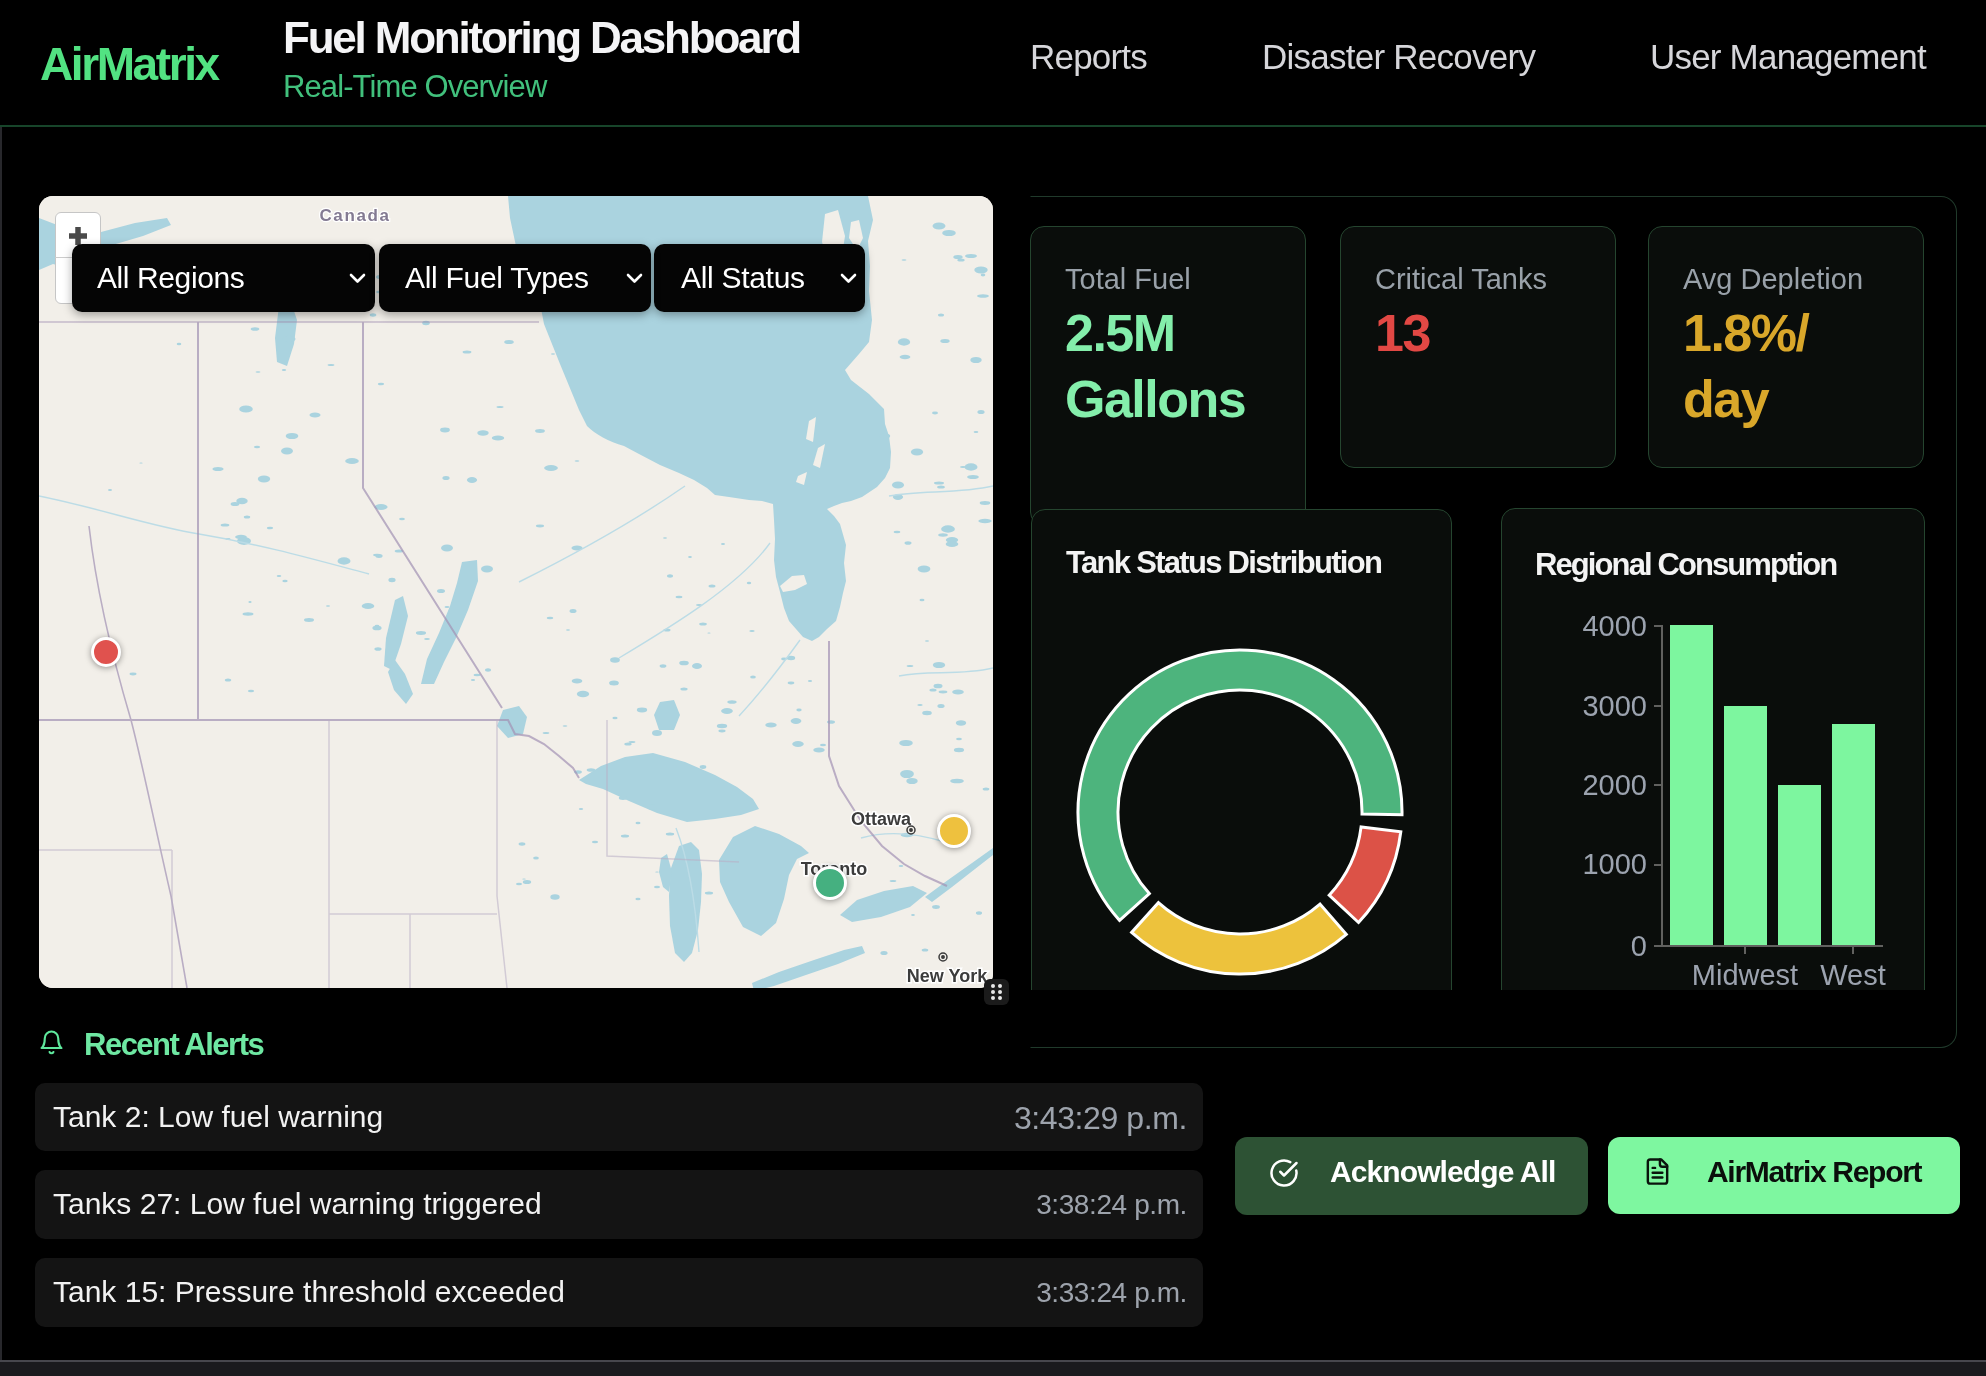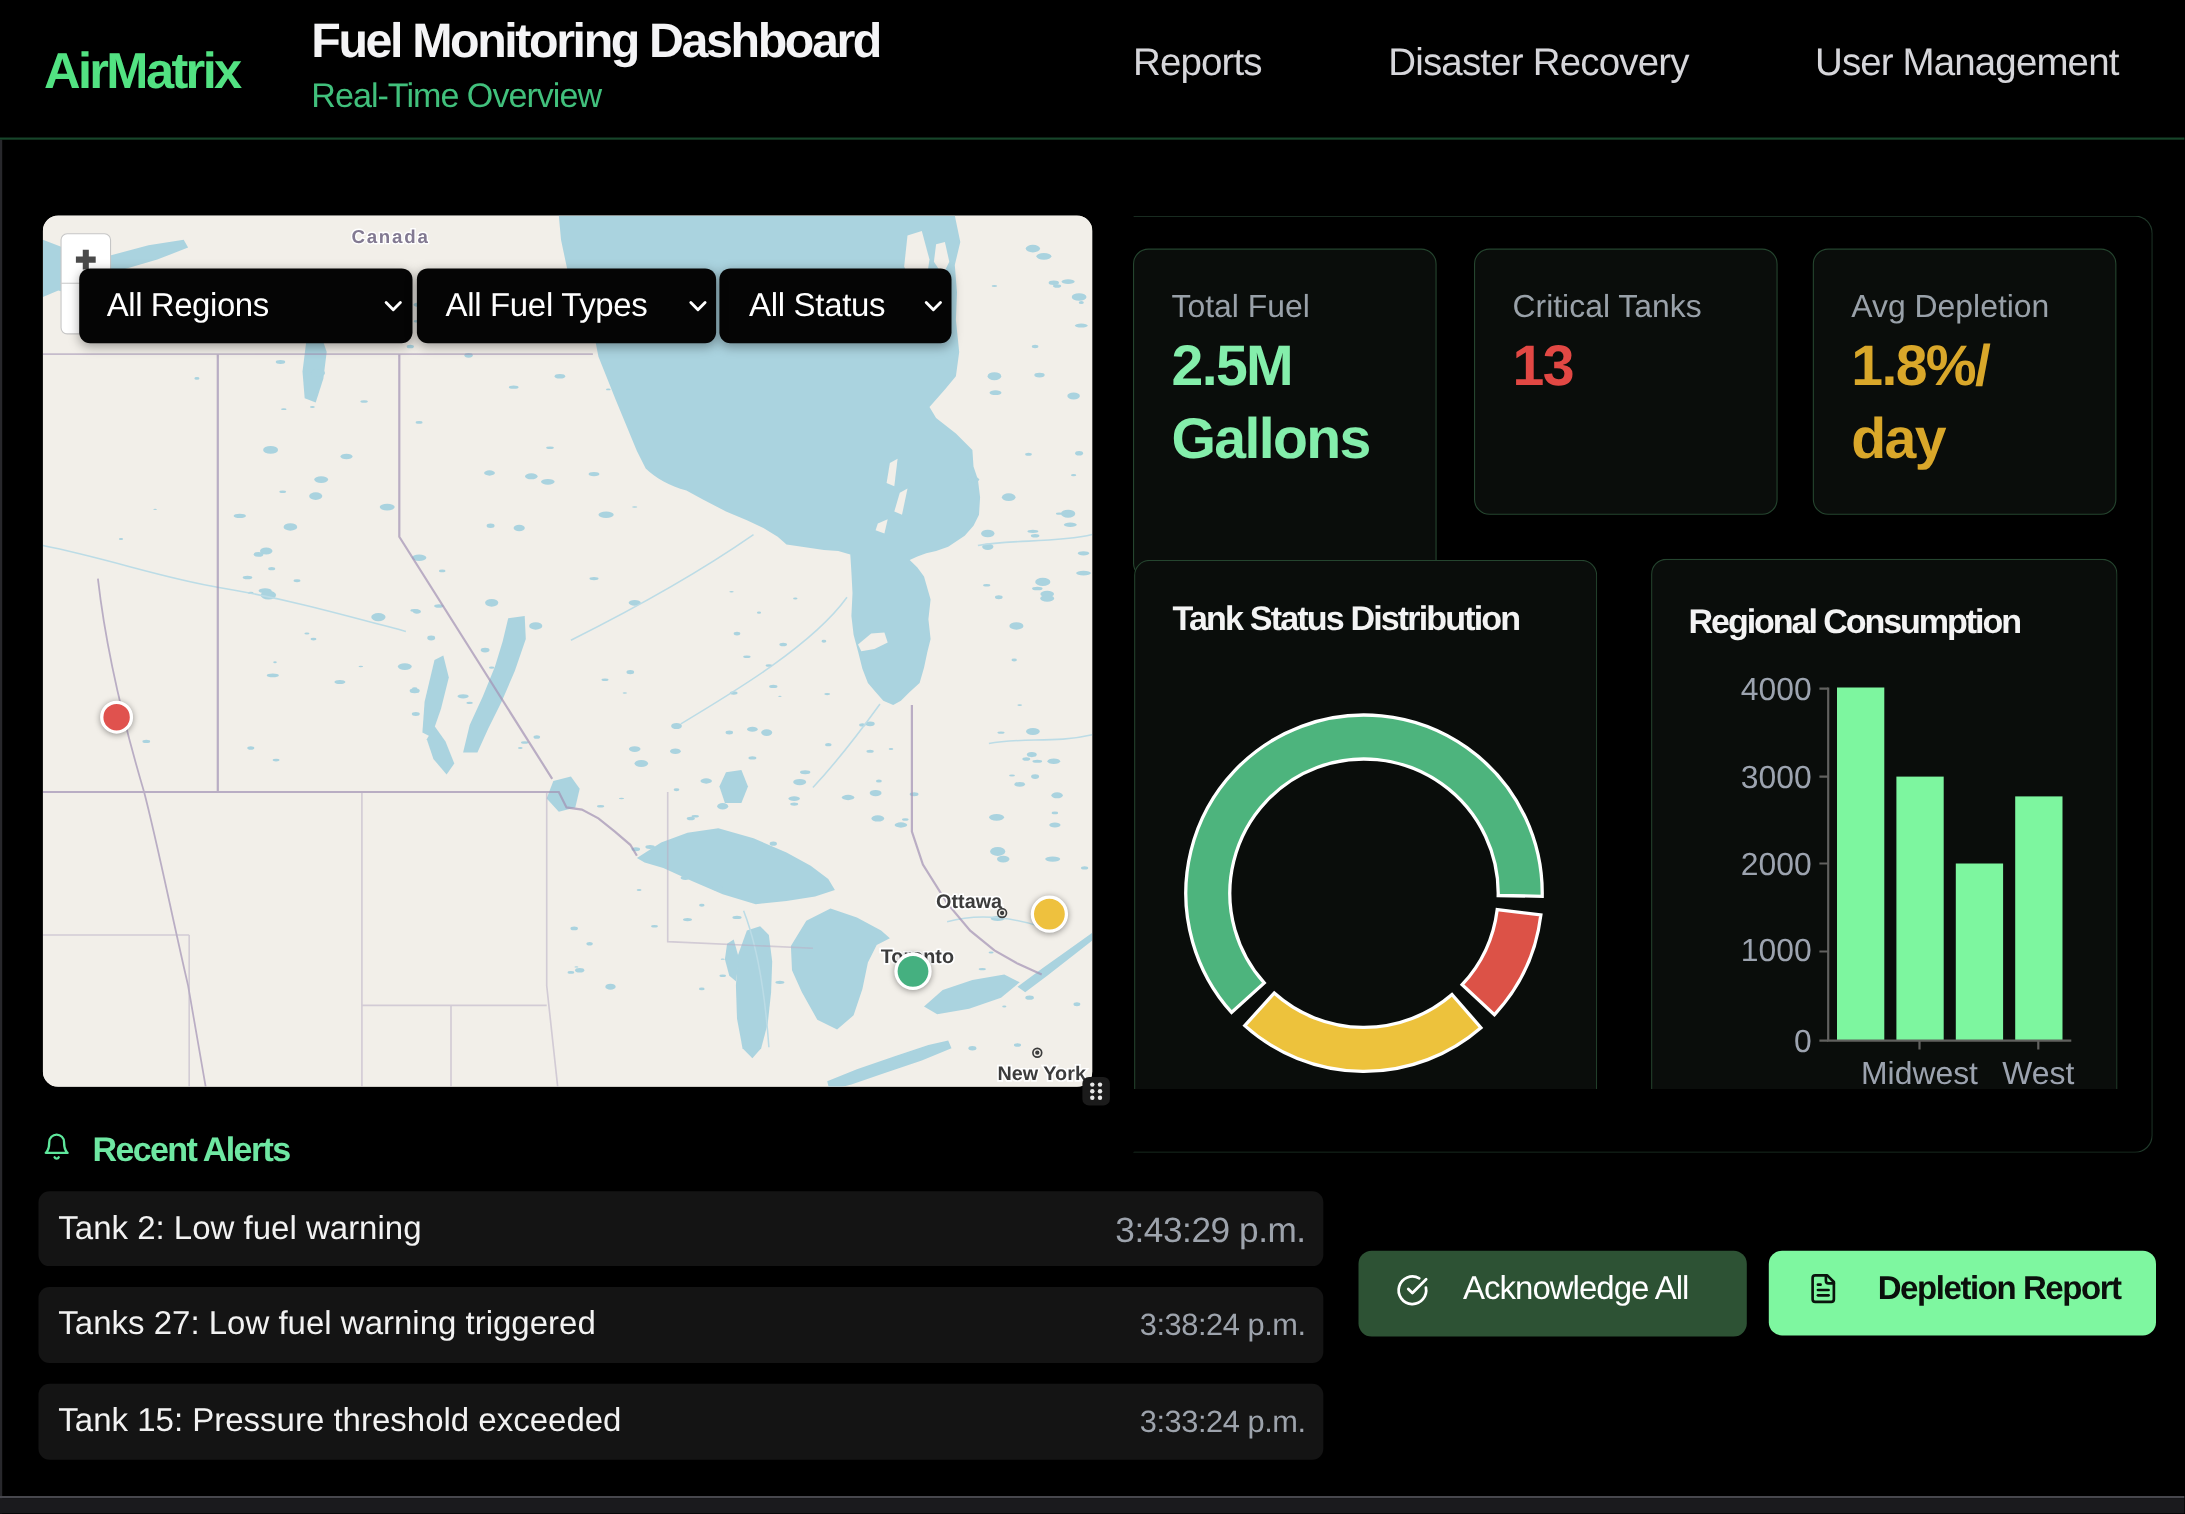--- a/index.html
+++ b/index.html
@@ -408,26 +408,26 @@
 <div class="abs" style="left:35px;top:1258px;width:1168px;height:69px;background:#141414;border-radius:10px">
   <div class="abs" style="left:18px;top:17px;font-size:30px;color:#f2f2f2;line-height:34px">Tank 15: Pressure threshold exceeded</div>
   <div class="abs" style="right:16px;top:19px;font-size:28px;color:#9da3ac;line-height:32px;letter-spacing:-0.4px">3:33:24 p.m.</div>
 </div>
 
 <div class="abs" style="left:1235px;top:1137px;width:353px;height:78px;background:#2d5234;border-radius:12px">
   <svg class="abs" style="left:34px;top:21px" width="30" height="30" viewBox="0 0 24 24" fill="none" stroke="#fff" stroke-width="2" stroke-linecap="round" stroke-linejoin="round">
       <path d="M21.801 10A10 10 0 1 1 17 3.335"></path>
       <path d="m9 11 3 3L22 4"></path>
     </svg>
-  <div class="abs" style="left:95px;top:18px;font-size:30px;font-weight:normal;color:#fff;line-height:34px;letter-spacing:-0.9px">Acknowledge All</div>
+  <div class="abs" style="left:95px;top:18px;font-size:30px;font-weight:bold;color:#fff;line-height:34px;letter-spacing:-0.9px">Acknowledge All</div>
 </div>
 <div class="abs" style="left:1608px;top:1137px;width:352px;height:77px;background:#7ef7a0;border-radius:12px">
   <svg class="abs" style="left:35px;top:20px" width="29" height="29" viewBox="0 0 24 24" fill="none" stroke="#0a140d" stroke-width="2" stroke-linecap="round" stroke-linejoin="round">
       <path d="M15 2H6a2 2 0 0 0-2 2v16a2 2 0 0 0 2 2h12a2 2 0 0 0 2-2V7Z"></path>
       <path d="M14 2v4a2 2 0 0 0 2 2h4"></path>
       <path d="M16 13H8"></path>
       <path d="M16 17H8"></path>
       <path d="M10 9H8"></path>
     </svg>
-  <div class="abs" style="left:99px;top:18px;font-size:30px;font-weight:bold;color:#0b0f0c;line-height:34px;letter-spacing:-1.3px">Depletion Report</div>
+  <div class="abs" style="left:99px;top:18px;font-size:30px;font-weight:bold;color:#0b0f0c;line-height:34px;letter-spacing:-1.3px">AirMatrix Report</div>
 </div>
 
 <div class="abs" style="left:0;top:1360px;width:1986px;height:2px;background:#47474d"></div>
 <div class="abs" style="left:0;top:1362px;width:1986px;height:14px;background:#1a1a1d"></div>
 </body></html>

